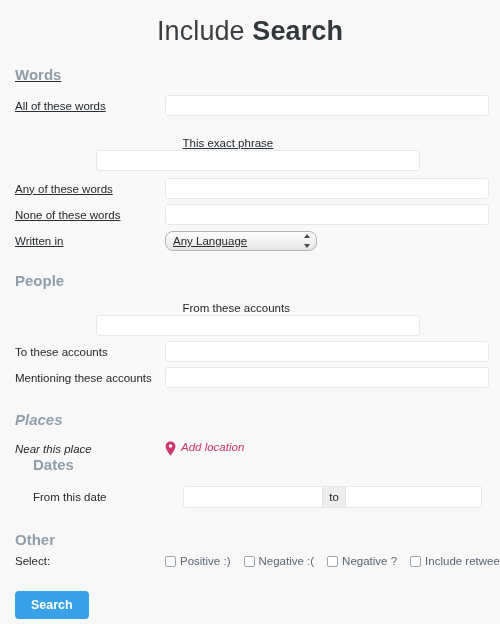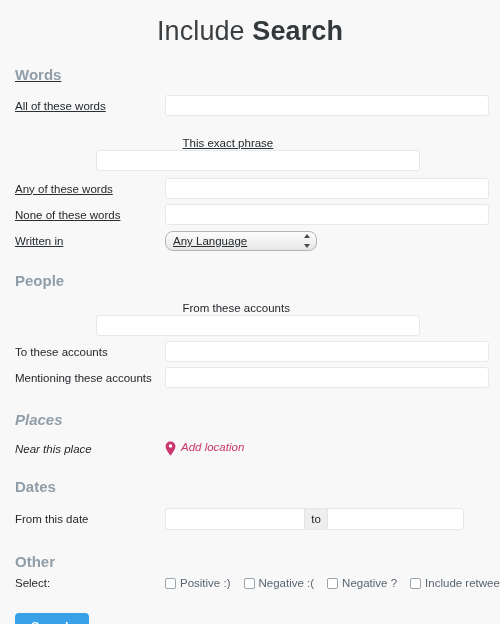--- a/index.html
+++ b/index.html
@@ -324,21 +324,21 @@
           <svg class="pin-icon" viewBox="0 0 11 15">
             <path d="M5.5 0.4 C2.7 0.4 0.6 2.5 0.6 5.2 C0.6 8.6 5.5 14.6 5.5 14.6 C5.5 14.6 10.4 8.6 10.4 5.2 C10.4 2.5 8.3 0.4 5.5 0.4 Z" fill="#cb366c"></path>
             <circle cx="5.5" cy="5.1" r="1.75" fill="#ffffff"></circle>
           </svg>
           <span class="location-text">Add location</span>
         </a>
       </div>
     </div>
   </div>
 
-  <div class="section" style="margin-top:22px;">
+  <div class="section" style="padding-left:18px;">
     <div class="section-title">Dates</div>
 
     <div class="row" style="margin-top:13px;">
       <div class="row-label">From this date</div>
       <div class="row-field">
         <div class="date-group">
           <input class="date-input first" type="text" value="" style="">
           <span class="date-addon">to</span>
           <input class="date-input last" type="text" value="" style="">
         </div>

